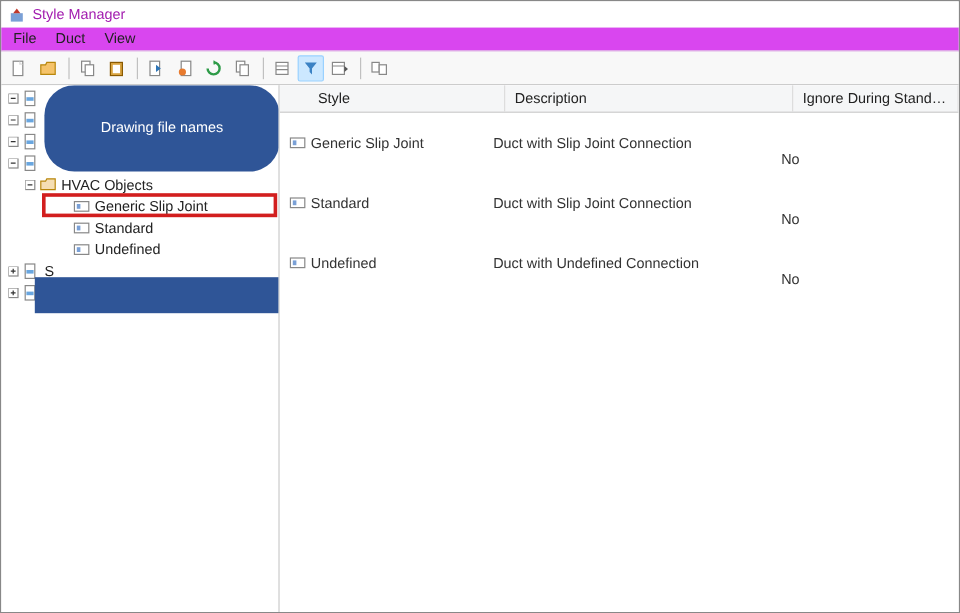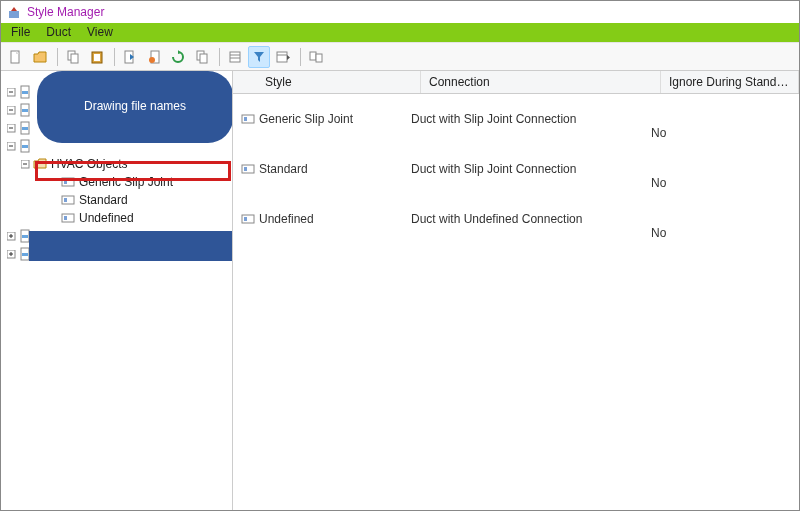--- a/index.html
+++ b/index.html
@@ -1,40 +1,40 @@
 <!DOCTYPE html>
 <html><head>
 <meta charset="utf-8">
 <style>
   * { box-sizing: border-box; font-family: "Segoe UI", Tahoma, sans-serif; font-size: 12px; }
   body { margin: 0; padding: 0; width: 800px; height: 511px; background: #f0f0f0; border: 1px solid #888; overflow: hidden; }
   .titlebar { height: 22px; display: flex; align-items: center; padding: 2px 6px; background: #fff; color: #a21caf; }
   .titlebar .icon { width: 14px; height: 14px; margin-right: 6px; }
-  .menubar { height: 20px; display: flex; align-items: stretch; background: #84cc16; padding: 0 2px; color: #222; border-bottom: 1px solid #e5e5e5; }
+  .menubar { height: 20px; display: flex; align-items: stretch; background: #d946ef; padding: 0 2px; color: #222; border-bottom: 1px solid #e5e5e5; }
   .menubar span { padding: 2px 8px; cursor: default; }
   .toolbar { height: 28px; display: flex; align-items: center; padding: 2px 4px; background: #f8f8f8; border-bottom: 1px solid #ccc; }
   .toolbar .tbtn { width: 22px; height: 22px; margin-right: 2px; display: flex; align-items: center; justify-content: center; border: 1px solid transparent; border-radius: 2px; cursor: default; }
   .toolbar .sep { width: 1px; height: 18px; background: #c0c0c0; margin: 0 4px; }
   .toolbar .active { background: #cce8ff; border-color: #99d1ff; }
   .workspace { display: flex; height: calc(511px - 22px - 20px - 28px - 2px); }
   .tree-pane { width: 232px; background: #fff; border-right: 1px solid #ccc; overflow: hidden; position: relative; }
   .grid-pane { flex: 1; background: #fff; overflow: hidden; }
   .grid-header { display: flex; background: #f5f6f7; border-bottom: 1px solid #ccc; }
   .gh-cell { padding: 4px 8px; color: #222; border-right: 1px solid #ddd; font-weight: 400; white-space: nowrap; overflow: hidden; text-overflow: ellipsis; }
   .gh-style { width: 188px; padding-left: 32px; }
   .gh-desc { width: 240px; }
   .gh-ign { flex: 1; }
   .grid-row { display: flex; align-items: center; padding: 2px 0; }
   .gr-cell { padding: 2px 8px; color: #333; display: flex; align-items: center; }
   .gr-style { width: 170px; }
   .gr-desc { width: 240px; }
   .gr-ign { flex: 1; margin-top: 28px; }
   .row-icon { width: 14px; height: 14px; margin-right: 4px; flex-shrink: 0; }
   
-  .tree { padding-top: 12px; }
+  .tree { padding-top: 2px; }
   .tnode { display: flex; align-items: center; height: 18px; padding-left: 4px; color: #222; white-space: nowrap; }
   .tnode .ind { display: inline-block; width: 14px; flex-shrink: 0; }
   .tnode .expander { width: 12px; height: 12px; display: inline-flex; align-items: center; justify-content: center; color: #555; margin-right: 2px; cursor: default; }
   .tnode .nicon { width: 14px; height: 14px; margin-right: 4px; display: inline-flex; align-items: center; justify-content: center; }
   
   .overlay { position: absolute; }
   .ov-blue { background: #2f5597; color: #fff; display: flex; align-items: center; justify-content: center; font-size: 16px; }
   .ov-red { border: 3px solid #d21e1e; }
   .drawing-overlay { left: 36px; top: 0px; width: 196px; height: 72px; text-align: center; line-height: 1.3; border-radius: 25px; }
   .drawing-overlay2 { left: 28px; top: 160px; width: 204px; height: 30px; }
@@ -297,21 +297,21 @@
     <div class="overlay ov-blue drawing-overlay">
       <span>Drawing file names</span>
     </div>
     <div class="overlay ov-red red-box"></div>
     <div class="overlay ov-blue drawing-overlay2"></div>
   </div>
 
   <div class="grid-pane">
     <div class="grid-header">
       <div class="gh-cell gh-style">Style</div>
-      <div class="gh-cell gh-desc">Connection</div>
+      <div class="gh-cell gh-desc">Description</div>
       <div class="gh-cell gh-ign">Ignore During Standards Synchro...</div>
     </div>
 
     <div class="grid-row">
       <div class="gr-cell gr-style">
         <span class="row-icon">
             <svg width="14" height="14">
               <rect x="1" y="3" width="12" height="8" fill="#fff" stroke="#888"></rect>
               <rect x="3" y="5" width="3" height="4" fill="#7aa0d6"></rect>
             </svg>

